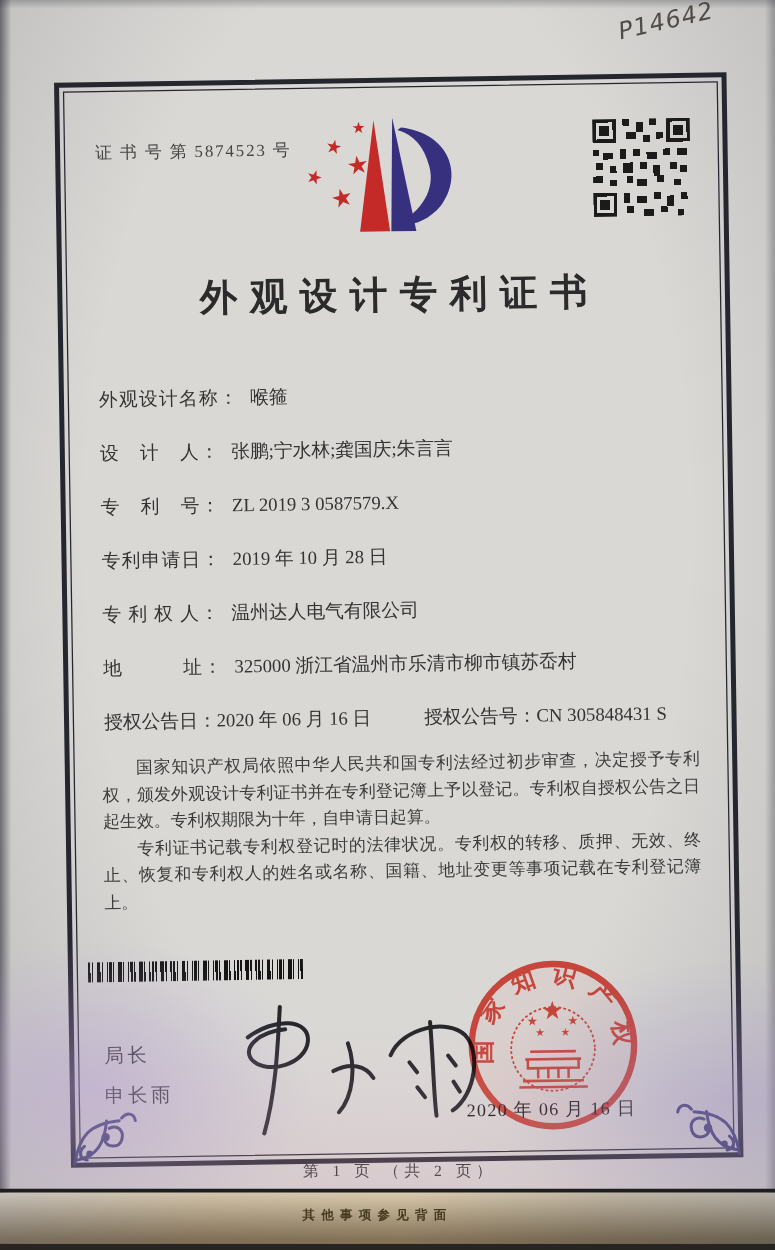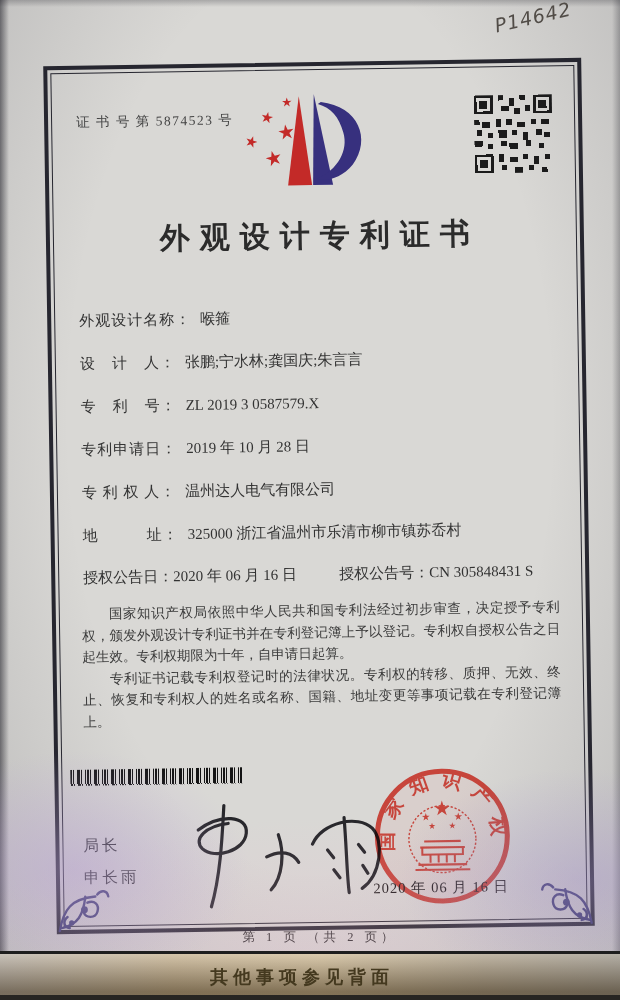--- a/index.html
+++ b/index.html
@@ -50,21 +50,21 @@
   .corner.left{left:-9px;}
   .corner.right{right:-9px;transform:scaleX(-1);}
   .footer-page{position:absolute;left:50px;top:929px;width:540px;text-align:center;
                font-size:12.5px;letter-spacing:4px;color:#2c2c2c;}
   .band{position:absolute;left:0;top:951px;width:620px;height:49px;z-index:6;
         border-top:3px solid #1e1e1e;border-bottom:5px solid #272522;box-sizing:border-box;
         background:
          linear-gradient(180deg, rgba(255,255,255,.28), rgba(72,60,42,.55) 92%),
          linear-gradient(90deg,#b3aa9e,#c4ae89 28%,#ccb68e 52%,#a99b83 78%,#979083);}
   .band-note{position:absolute;left:0;top:11px;width:604px;text-align:center;
-             font-size:18px;font-weight:bold;letter-spacing:5px;color:#44391f;}
+             font-size:10px;font-weight:bold;letter-spacing:5px;color:#44391f;}
   .annotation{position:absolute;left:494px;top:6px;z-index:7;transform:rotate(-13deg);
               font-family:"DejaVu Sans",sans-serif;font-style:italic;font-size:19px;
               color:#514c47;letter-spacing:1px;}
 </style>
 </head>
 <body>
 
 <div id="paper">
 
   <div id="frame">

